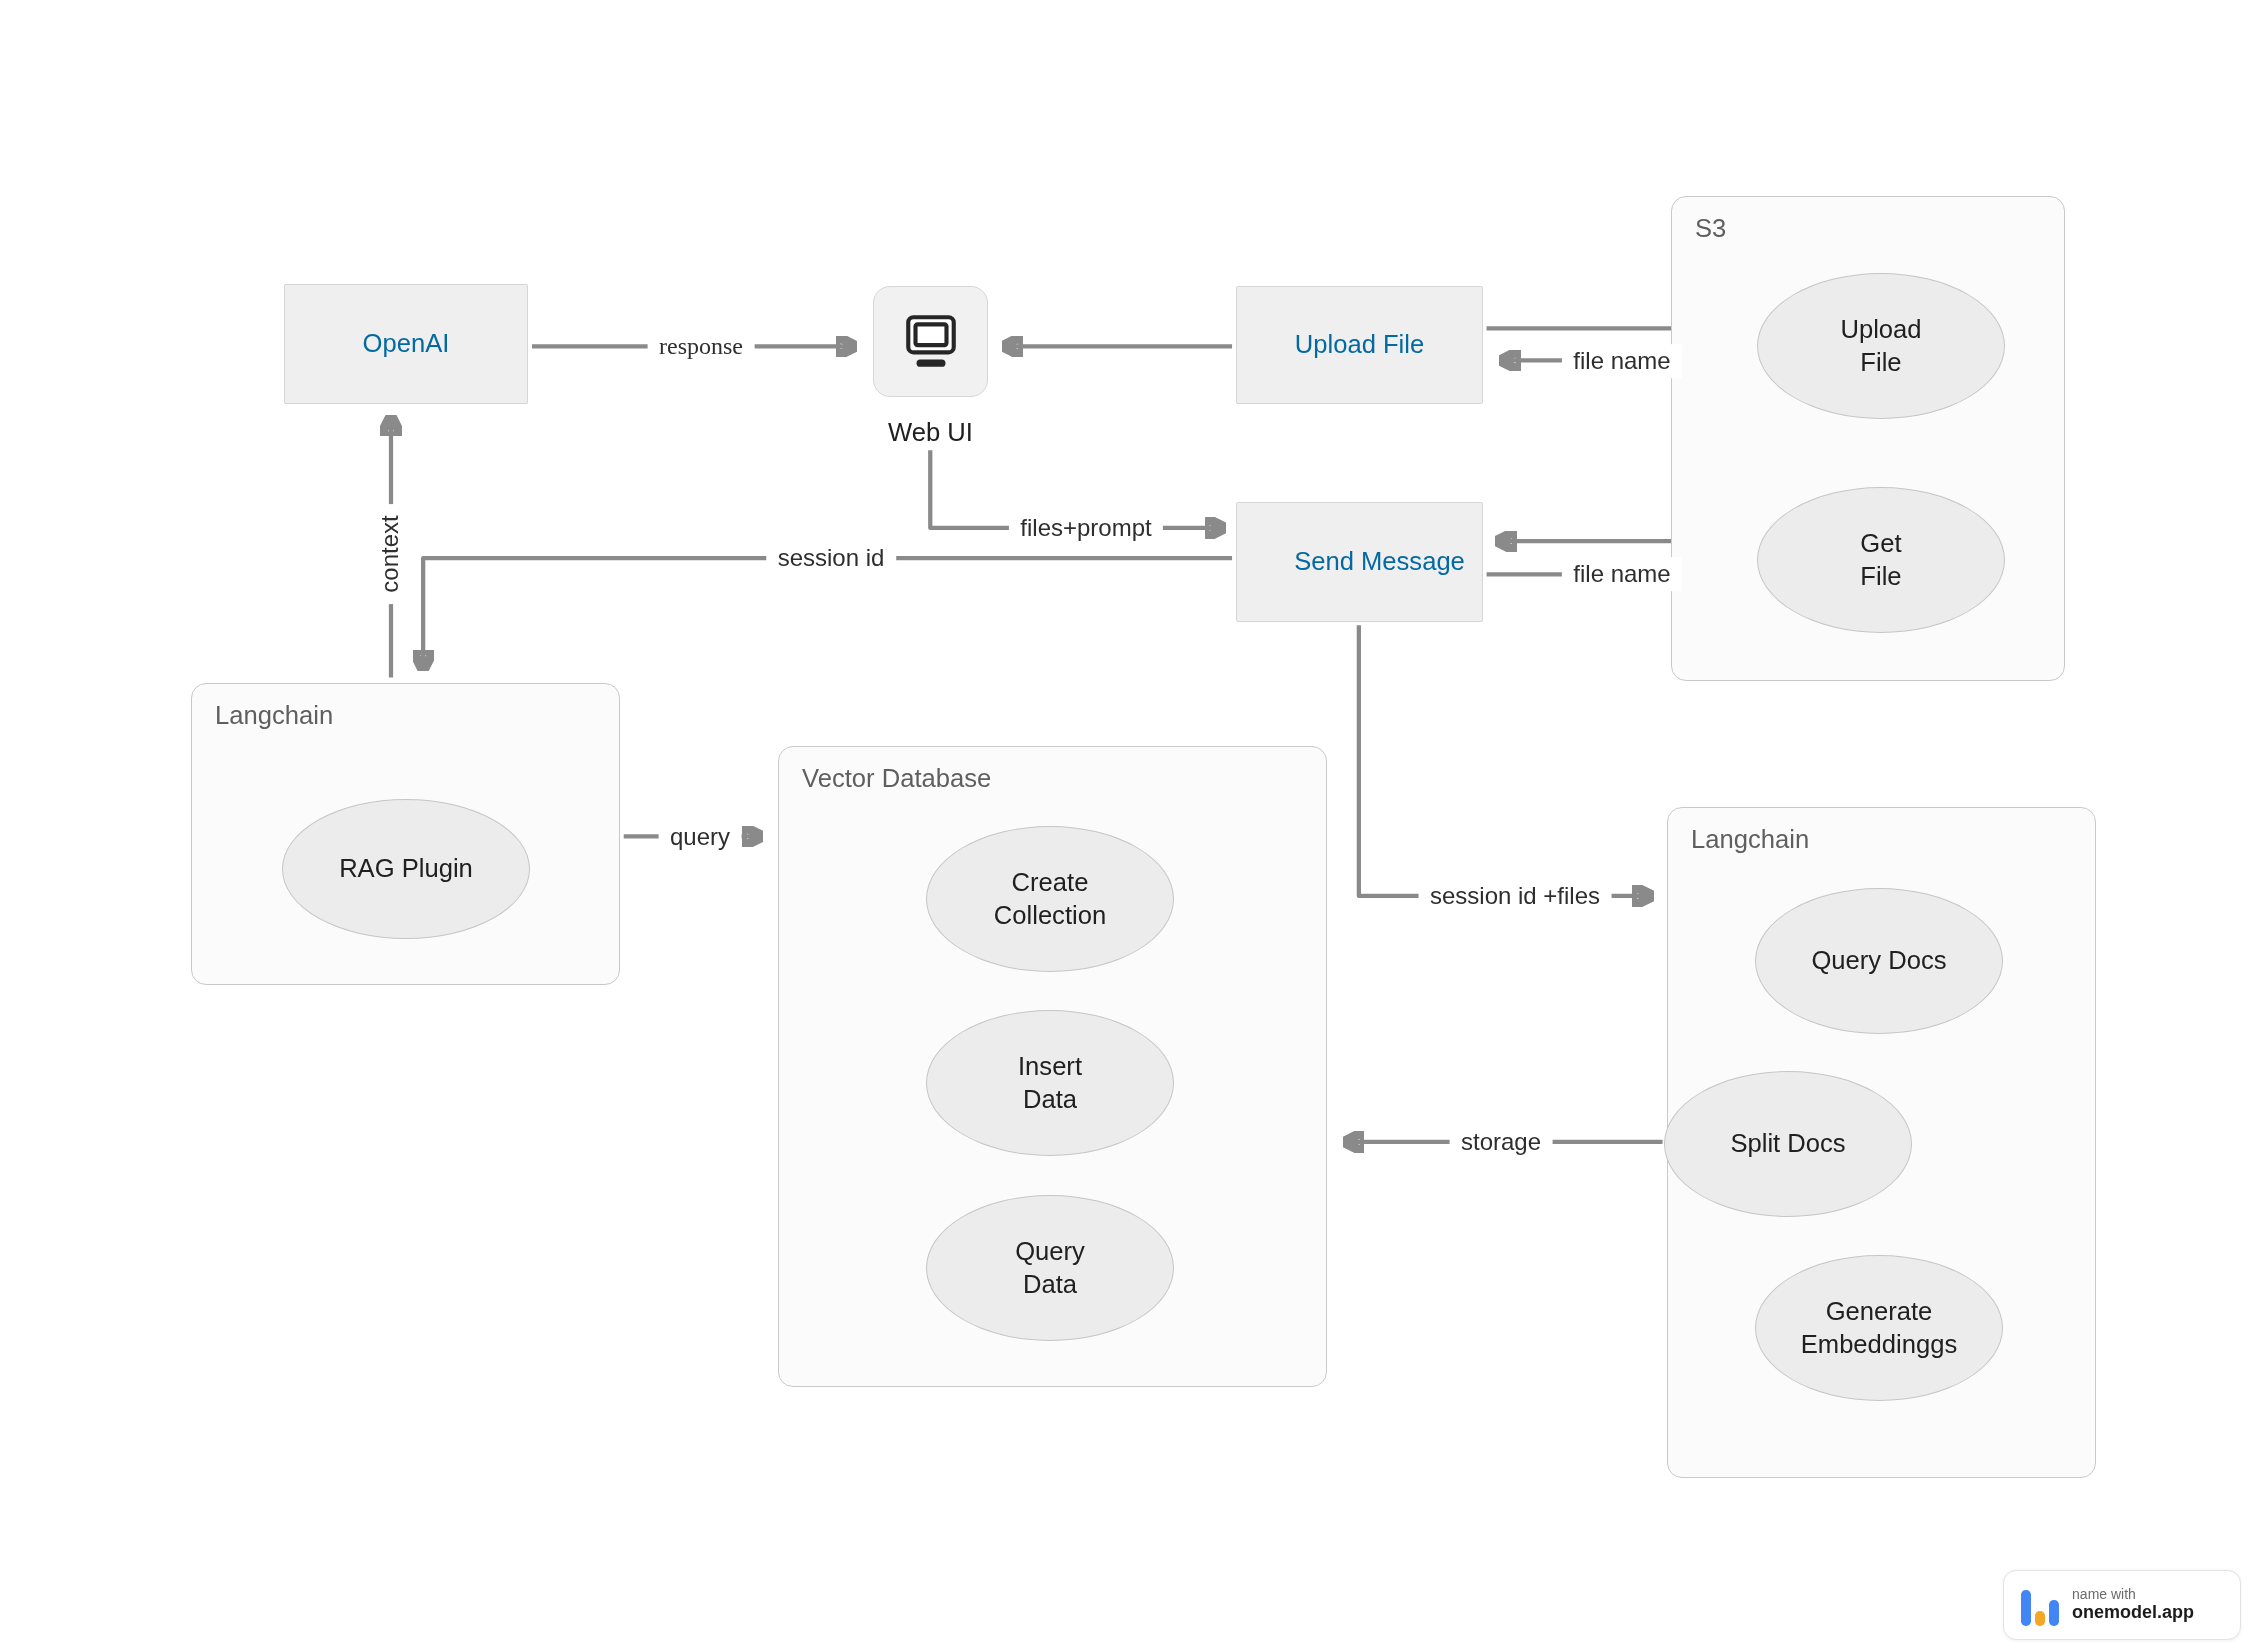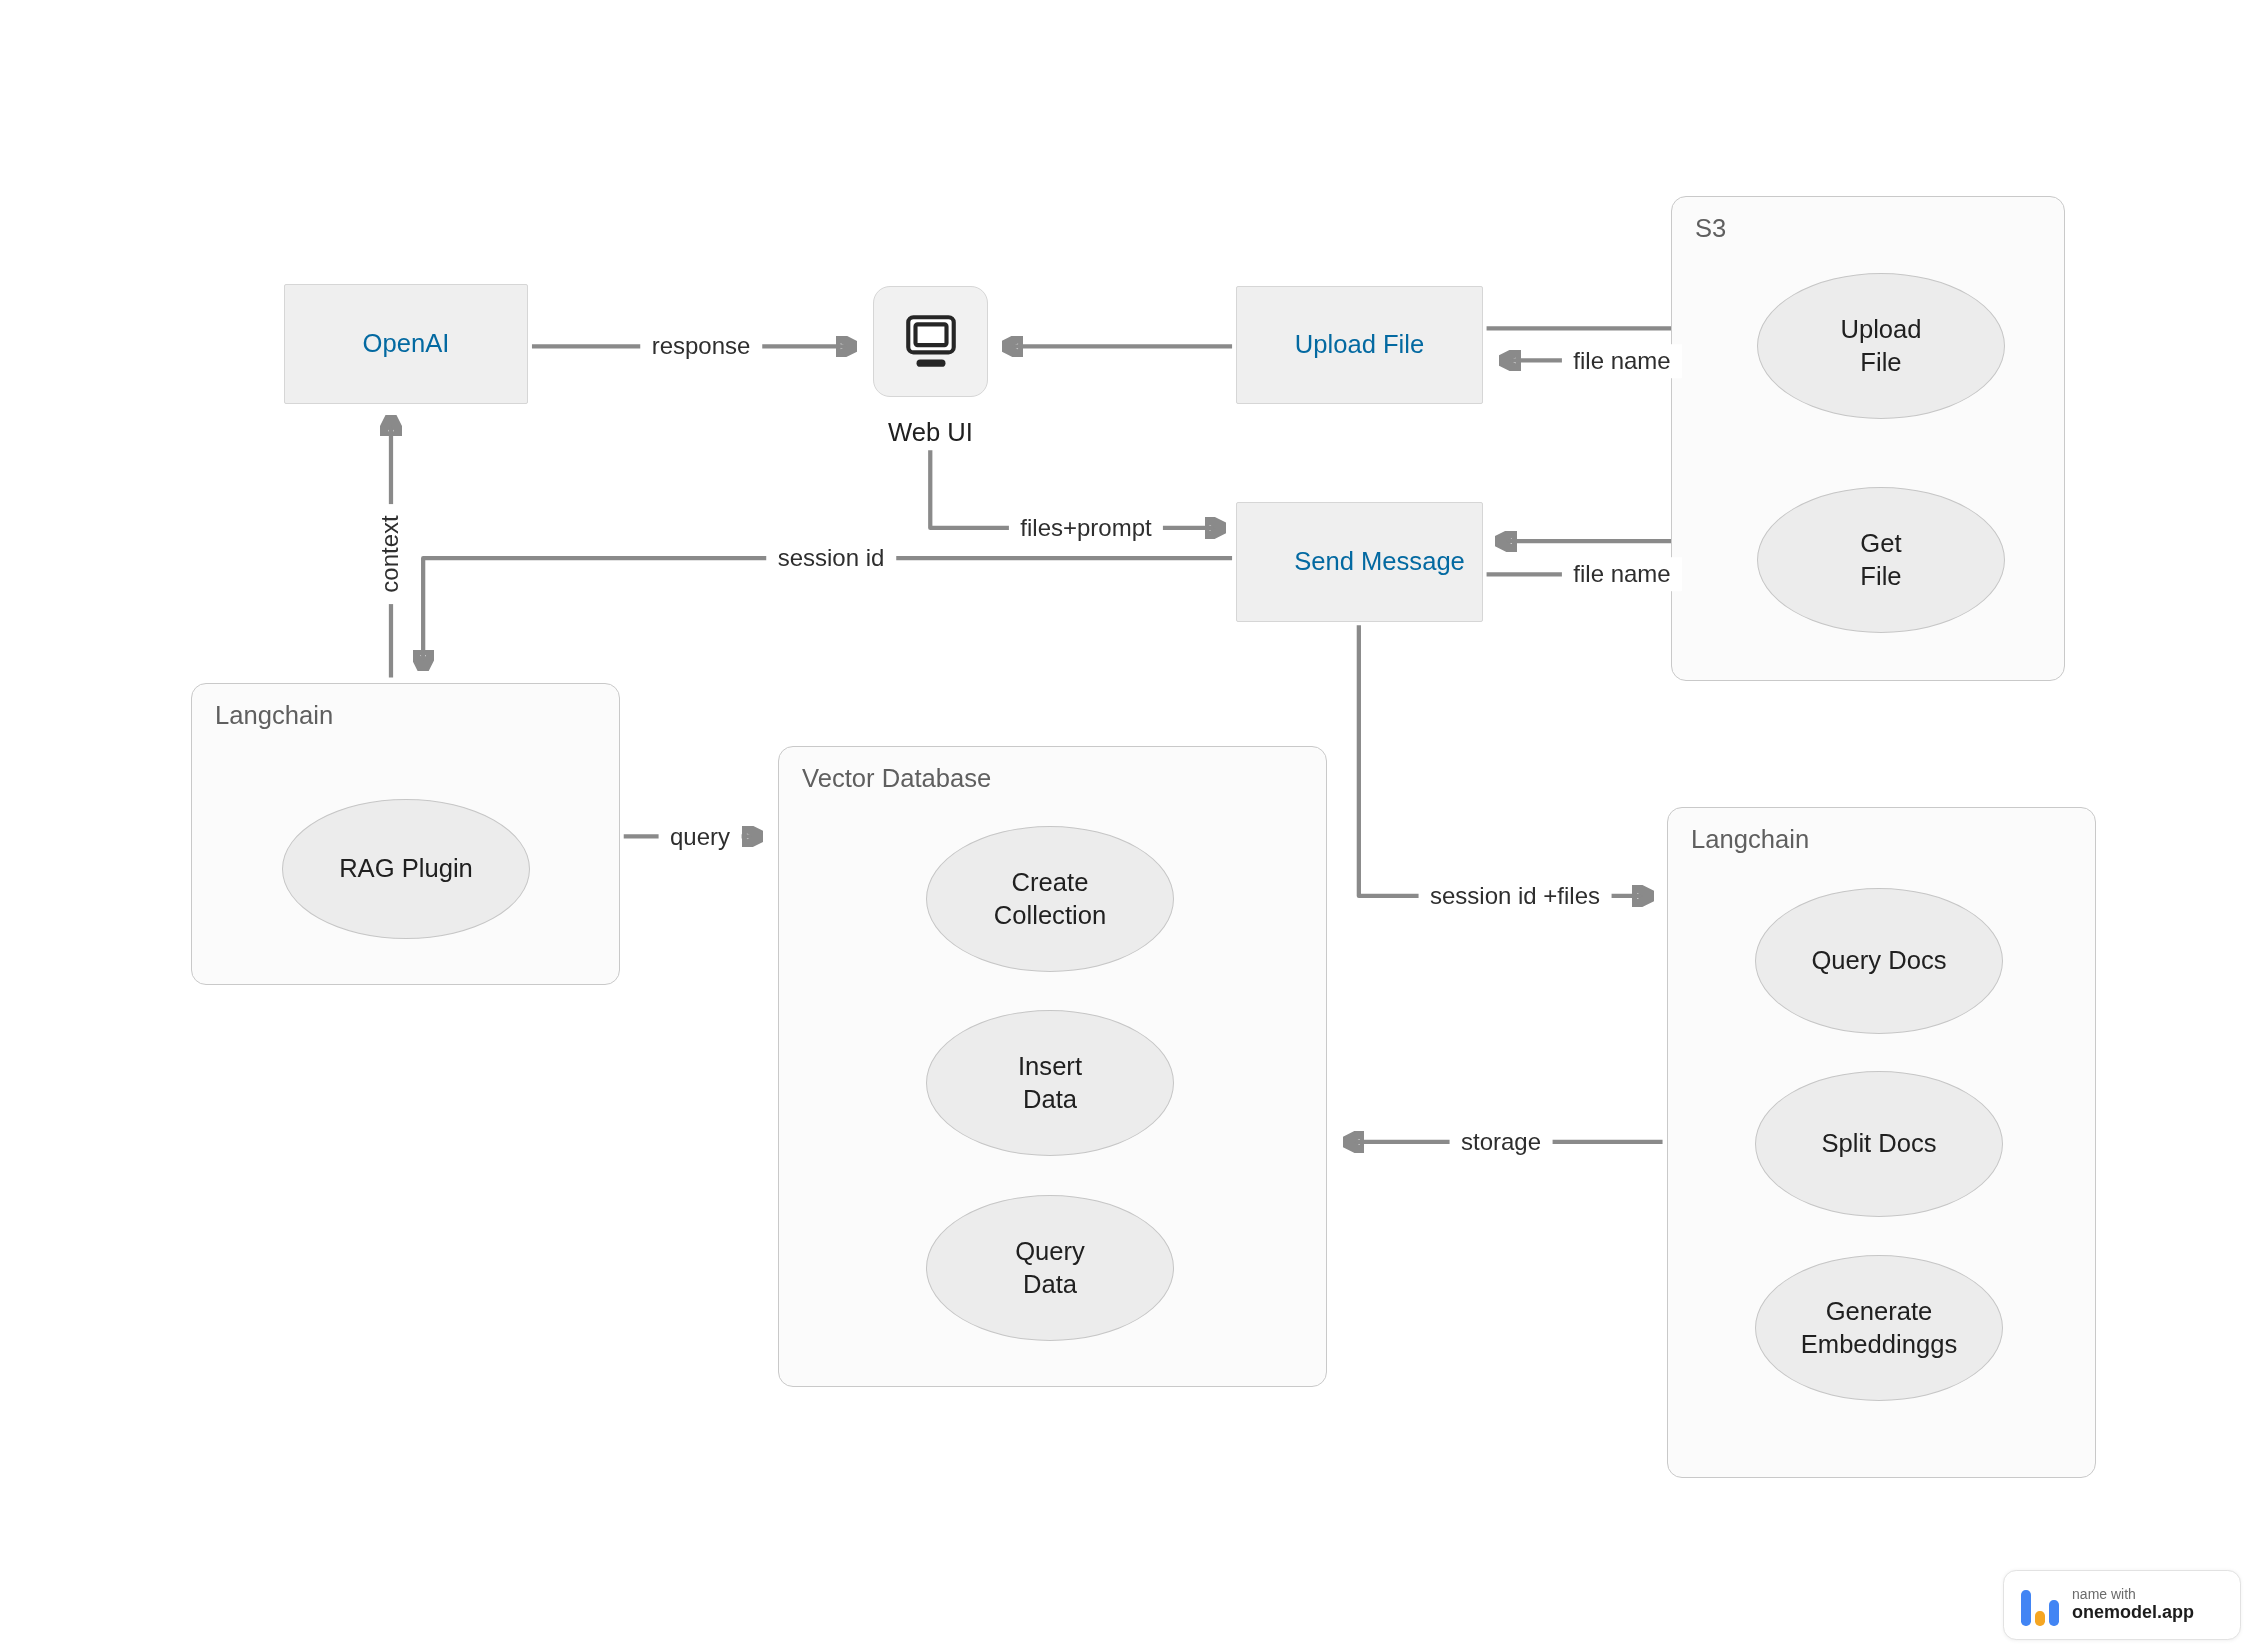--- a/index.html
+++ b/index.html
@@ -138,30 +138,30 @@
 
   <div class="ellipse" style="left:926px;top:1195px;width:248px;height:146px;">
     <span class="node-text">Query
 Data</span>
   </div>
 
   <div class="ellipse" style="left:1755px;top:888px;width:248px;height:146px;">
     <span class="node-text">Query Docs</span>
   </div>
 
-  <div class="ellipse" style="left:1755px;top:1071px;width:248px;height:146px;align-items:center;">
+  <div class="ellipse" style="left:1664px;top:1071px;width:248px;height:146px;align-items:center;">
     <span class="node-text">Split Docs</span>
   </div>
 
   <div class="ellipse" style="left:1755px;top:1255px;width:248px;height:146px;">
     <span class="node-text">Generate
 Embeddinggs</span>
   </div>
 
-  <div class="edge-label" style="left:701px;top:346px;">response</div>
+  <div class="edge-label" style="left:701px;top:346px;font-family:Liberation Serif, serif;">response</div>
   <div class="edge-label" style="left:1622px;top:361px;">file name</div>
   <div class="edge-label" style="left:1086px;top:528px;">files+prompt</div>
   <div class="edge-label" style="left:831px;top:558px;">session id</div>
   <div class="edge-label vertical" style="left:390px;top:554px;">context</div>
   <div class="edge-label" style="left:1622px;top:574px;">file name</div>
   <div class="edge-label" style="left:700px;top:837px;">query</div>
   <div class="edge-label" style="left:1515px;top:896px;text-align:right;">session id +files</div>
   <div class="edge-label" style="left:1501px;top:1142px;">storage</div>
 
   <div class="badge" style="left:2003px;top:1570px;width:238px;height:70px;">

